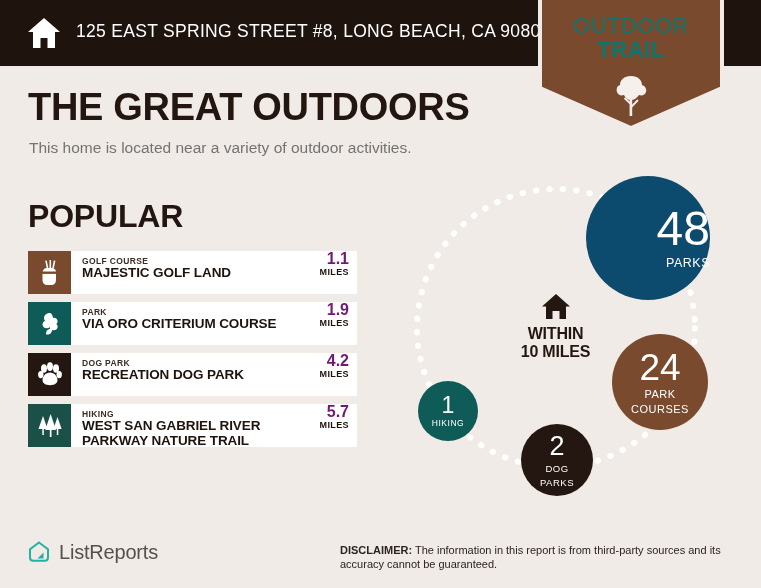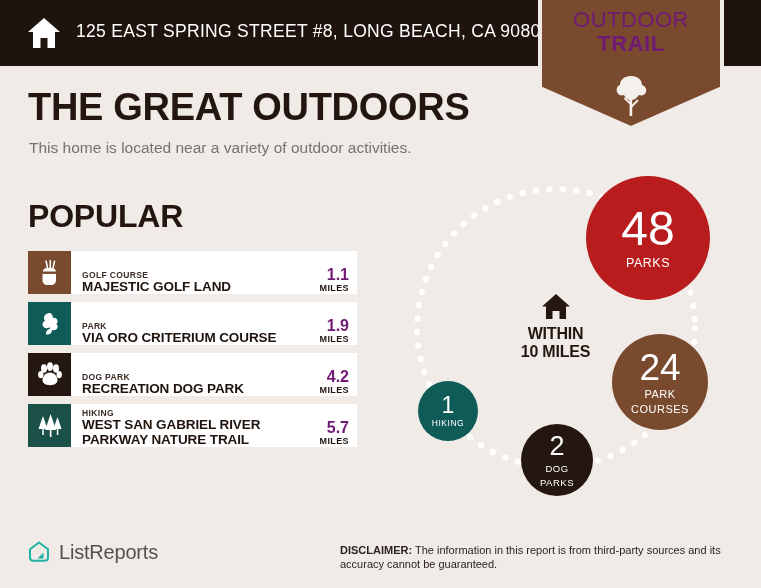--- a/index.html
+++ b/index.html
@@ -51,24 +51,24 @@
     left: 536px; top: 0px;
     width: 190px; height: 132px;
   }
   .badge-shape {
     position: absolute;
     left: 0; top: 0;
     width: 190px; height: 132px;
   }
   .badge-text {
     position: absolute;
-    left: 0; top: 8px;
+    left: 0; top: 14px;
     width: 190px;
     text-align: center;
-    color: #701a75;
+    color: #0f766e;
     line-height: 1.08;
     pointer-events: none;
   }
   .badge-text .l1 {
     display: block;
     font-size: 22px;
     letter-spacing: 0.5px;
   }
   .badge-text .l2 {
     display: block;
@@ -111,21 +111,21 @@
     position: absolute;
     left: 28px; top: 251px;
     width: 329px;
   }
   .row {
     position: relative;
     height: 43px;
     margin-bottom: 8px;
     background: #ffffff;
     display: flex;
-    align-items: flex-end;
+    align-items: flex-start;
     overflow: hidden;
   }
   .row-icon {
     width: 43px;
     min-width: 43px;
     height: 43px;
     display: flex;
     align-items: center;
     justify-content: center;
   }
@@ -198,21 +198,22 @@
     line-height: 1;
   }
   .circle .clabel {
     letter-spacing: 0.5px;
     line-height: 1.05;
   }
 
   .c-parks {
     left: 190px; top: 8px;
     width: 124px; height: 124px;
-    background: #b91c1c;
+    background: #0c4a6e;
+    align-items: flex-end;
   }
   .c-parks .cnum { font-size: 48px; }
   .c-parks .clabel { font-size: 12.5px; margin-top: 4px; }
 
   .c-golf {
     left: 216px; top: 166px;
     width: 96px; height: 96px;
     background: #7a4a2e;
   }
   .c-golf .cnum { font-size: 37px; }

